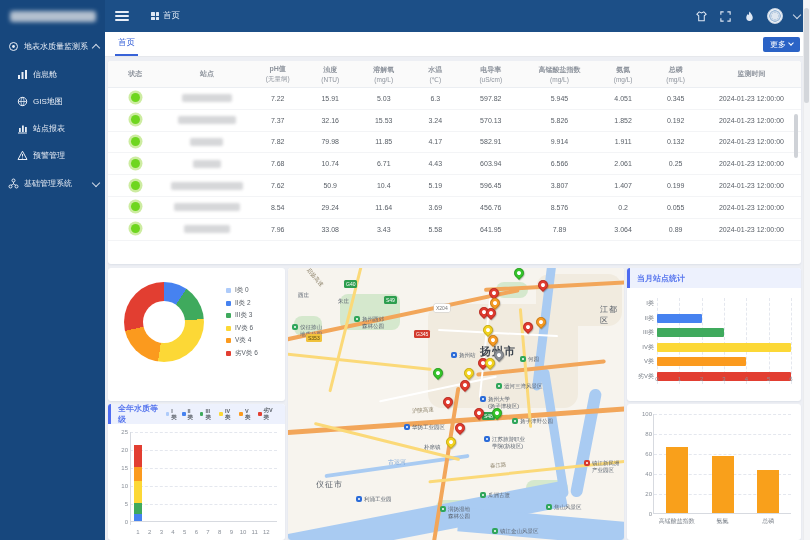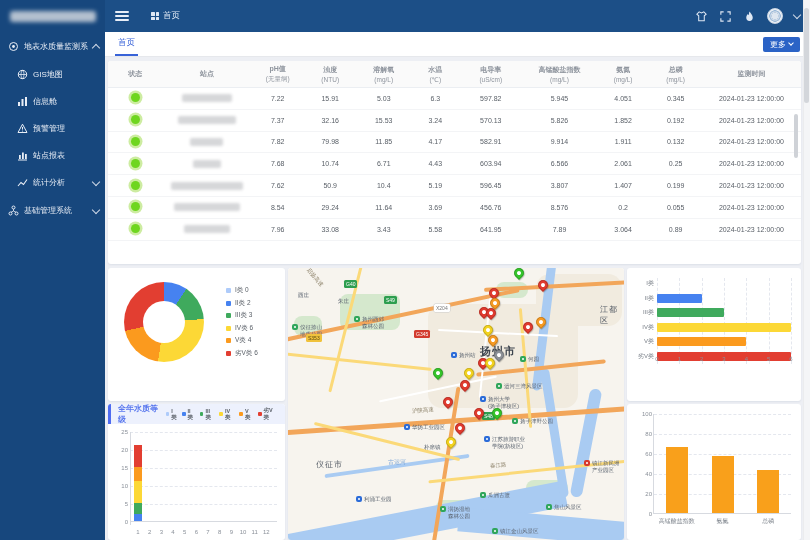--- a/index.html
+++ b/index.html
@@ -145,65 +145,56 @@
               <circle cx="5.5" cy="5.5" r="4" fill="none" stroke="#e9eef6"></circle>
               <circle cx="5.5" cy="5.5" r="1.4" fill="#e9eef6"></circle>
             </svg>
           </span>
           <span class="side-label">地表水质量监测系统</span>
           <span class="chev up"></span>
         </div>
         <div class="side-item">
           <span class="sicon">
             <svg viewBox="0 0 11 11" stroke-width="1">
-              <circle cx="5.5" cy="5.5" r="4.2" fill="none" stroke="#e9eef6"></circle>
-              <path d="M1.3 5.5 H9.7 M5.5 1.3 C3.5 3.5 3.5 7.5 5.5 9.7 M5.5 1.3 C7.5 3.5 7.5 7.5 5.5 9.7" fill="none" stroke="#e9eef6" stroke-width=".8"></path>
+              <rect x="1" y="6" width="2" height="4" fill="#e9eef6"></rect>
+              <rect x="4.5" y="3" width="2" height="7" fill="#e9eef6"></rect>
+              <rect x="8" y="1" width="2" height="9" fill="#e9eef6"></rect>
             </svg>
           </span>
-          <span class="side-label">GIS地图</span>
+          <span class="side-label">信息舱</span>
         </div>
         <div class="side-item">
           <span class="sicon">
             <svg viewBox="0 0 11 11" stroke-width="1">
-              <rect x="1" y="6" width="2" height="4" fill="#e9eef6"></rect>
-              <rect x="4.5" y="3" width="2" height="7" fill="#e9eef6"></rect>
-              <rect x="8" y="1" width="2" height="9" fill="#e9eef6"></rect>
+              <circle cx="5.5" cy="5.5" r="4.2" fill="none" stroke="#e9eef6"></circle>
+              <path d="M1.3 5.5 H9.7 M5.5 1.3 C3.5 3.5 3.5 7.5 5.5 9.7 M5.5 1.3 C7.5 3.5 7.5 7.5 5.5 9.7" fill="none" stroke="#e9eef6" stroke-width=".8"></path>
             </svg>
           </span>
-          <span class="side-label">信息舱</span>
-        </div>
-        <div class="side-item">
-          <span class="sicon">
-            <svg viewBox="0 0 11 11" stroke-width="1">
-              <path d="M5.5 1.2 L10 9.5 H1 Z" fill="none" stroke="#e9eef6"></path>
-              <path d="M5.5 4 V6.6" stroke="#e9eef6"></path>
-              <circle cx="5.5" cy="8" r=".6" fill="#e9eef6"></circle>
-            </svg>
-          </span>
-          <span class="side-label">预警管理</span>
+          <span class="side-label">GIS地图</span>
         </div>
         <div class="side-item">
           <span class="sicon">
             <svg viewBox="0 0 11 11" stroke-width="1">
               <path d="M1 10 H10" stroke="#e9eef6"></path>
               <rect x="2" y="5" width="1.8" height="4" fill="#e9eef6"></rect>
               <rect x="5" y="2.5" width="1.8" height="6.5" fill="#e9eef6"></rect>
               <rect x="8" y="4" width="1.8" height="5" fill="#e9eef6"></rect>
             </svg>
           </span>
           <span class="side-label">站点报表</span>
         </div>
         <div class="side-item">
           <span class="sicon">
             <svg viewBox="0 0 11 11" stroke-width="1">
-              <path d="M1 9 L4 5.5 L6.5 7.5 L10 2.5" fill="none" stroke="#e9eef6" stroke-width="1.1"></path>
+              <path d="M5.5 1.2 L10 9.5 H1 Z" fill="none" stroke="#e9eef6"></path>
+              <path d="M5.5 4 V6.6" stroke="#e9eef6"></path>
+              <circle cx="5.5" cy="8" r=".6" fill="#e9eef6"></circle>
             </svg>
           </span>
-          <span class="side-label">统计分析</span>
-          <span class="chev down"></span>
+          <span class="side-label">预警管理</span>
         </div>
         <div class="side-group-hd">
           <span class="sicon">
             <svg viewBox="0 0 11 11" stroke-width="1">
               <circle cx="5.5" cy="2.5" r="1.5" fill="none" stroke="#e9eef6"></circle>
               <circle cx="2.5" cy="8.5" r="1.5" fill="none" stroke="#e9eef6"></circle>
               <circle cx="8.5" cy="8.5" r="1.5" fill="none" stroke="#e9eef6"></circle>
               <path d="M5.5 4 V6 M5.5 6 L3 7.3 M5.5 6 L8 7.3" stroke="#e9eef6" stroke-width=".8"></path>
             </svg>
           </span>
@@ -544,21 +535,21 @@
             <div class="m road-y" style="left:56px;top:-4px;width:3px;height:130px;transform:rotate(14deg)"></div>
             <div class="m road-y" style="left:-6px;top:92px;width:150px;height:3px;transform:rotate(6deg)"></div>
             <div class="m road-y" style="left:140px;top:202px;width:200px;height:3px;transform:rotate(-6deg)"></div>
             <div class="m road-y" style="left:236px;top:40px;width:3px;height:120px;transform:rotate(-5deg)"></div>
             <div class="m road-y" style="left:24px;top:172px;width:150px;height:3px;transform:rotate(14deg)"></div>
             <div class="m road-w" style="left:150px;top:64px;width:120px;height:2px;transform:rotate(3deg)"></div>
             <div class="m road-w" style="left:196px;top:30px;width:2px;height:100px;transform:rotate(6deg)"></div>
             <div class="m road-w" style="left:90px;top:120px;width:120px;height:2px;transform:rotate(-12deg)"></div>
 
           <div class="m mcity" style="left: 192px; top: 76px;">扬州市</div>
-              <div class="m mtown" style="left: 28px; top: 191px;">仪征市</div>
+              <div class="m mtown" style="left: 28px; top: 211px;">仪征市</div>
               <div class="m mtown" style="left: 312px; top: 36px;">江都区</div>
               <div class="m mlabel" style="left: 66px; top: 48px;"><span class="mic green"></span><span>扬州西郊
 森林公园</span></div>
               <div class="m mlabel" style="left: 4px; top: 56px;"><span class="mic green"></span><span>仪征捺山
 地质公园</span></div>
               <div class="m mlabel" style="left: 163px; top: 84px;"><span class="mic blue"></span><span>扬州站</span></div>
               <div class="m mlabel" style="left: 232px; top: 88px;"><span class="mic green"></span><span>何园</span></div>
               <div class="m mlabel" style="left: 208px; top: 115px;"><span class="mic green"></span><span>运河三湾风景区</span></div>
               <div class="m mlabel" style="left: 192px; top: 128px;"><span class="mic blue"></span><span>扬州大学
 (扬子津校区)</span></div>
@@ -606,20 +597,23 @@
               <div class="pin" style="left: 155px; top: 129px; background: rgb(224, 58, 46);"></div>
               <div class="pin" style="left: 186px; top: 140px; background: rgb(224, 58, 46);"></div>
               <div class="pin" style="left: 204px; top: 140px; background: rgb(53, 196, 42);"></div>
               <div class="pin" style="left: 167px; top: 155px; background: rgb(224, 58, 46);"></div>
               <div class="pin" style="left: 158px; top: 169px; background: rgb(242, 210, 31);"></div>
             </div>
         </section>
 
         <div class="col-right">
           <section class="panel p-top">
+            <div class="panel-hd">
+              <span>当月站点统计</span>
+            </div>
             <div class="hbar-chart">
               <div class="hbar-plot" id="hbar-plot">
                   <div class="hgrid" style="left: 0%;"></div>
                   <div class="hgrid" style="left: 16.6667%;"></div>
                   <div class="hgrid" style="left: 33.3333%;"></div>
                   <div class="hgrid" style="left: 50%;"></div>
                   <div class="hgrid" style="left: 66.6667%;"></div>
                   <div class="hgrid" style="left: 83.3333%;"></div>
                   <div class="hgrid" style="left: 100%;"></div>
                   <div class="hrow" style="top: 1px;">

